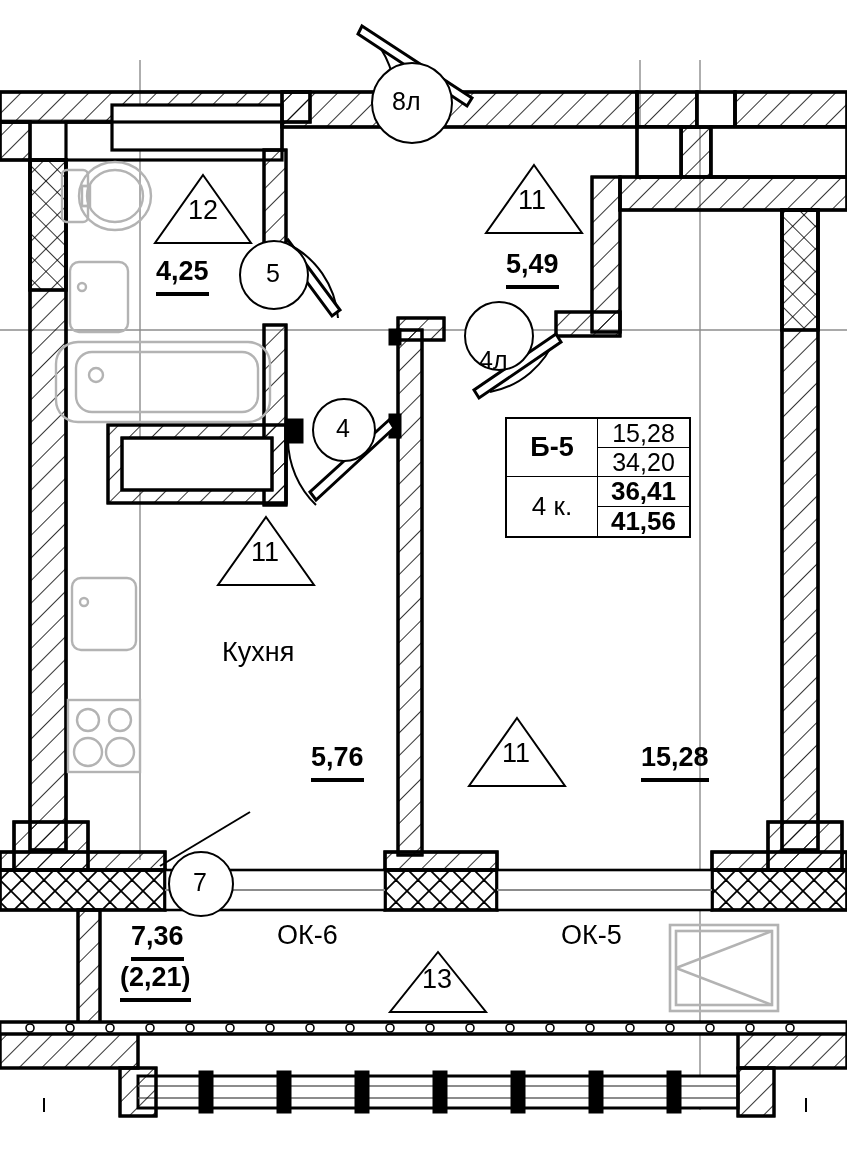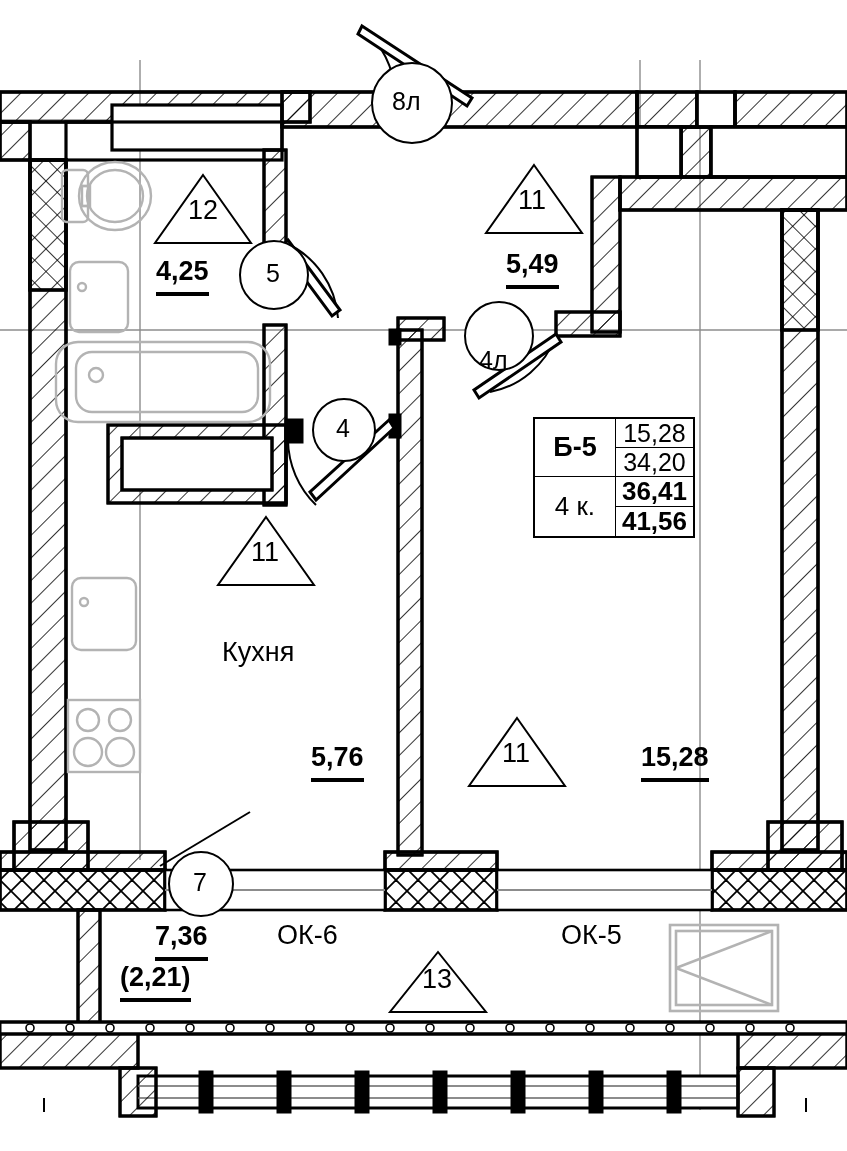--- a/index.html
+++ b/index.html
@@ -280,33 +280,33 @@
 <div class="lbl area" style="left:506px;top:250px;">5,49</div>
 
 <div class="lbl tri-num" style="left:251px;top:538px;">11</div>
 <div class="lbl roomname" style="left:222px;top:638px;">Кухня</div>
 <div class="lbl area" style="left:311px;top:743px;">5,76</div>
 
 <div class="lbl tri-num" style="left:502px;top:739px;">11</div>
 <div class="lbl area" style="left:641px;top:743px;">15,28</div>
 
 <div class="lbl tri-num" style="left:422px;top:965px;">13</div>
-<div class="lbl area" style="left:131px;top:922px;margin-left:24px;">7,36</div>
+<div class="lbl area" style="left:131px;top:922px;">7,36</div>
 <div class="lbl area" style="left:120px;top:963px;">(2,21)</div>
 
 <div class="lbl circ-num" style="left:392px;top:88px;">8л</div>
 <div class="lbl circ-num" style="left:479px;top:307px;margin-top:40px;">4л</div>
 <div class="lbl circ-num" style="left:266px;top:260px;">5</div>
 <div class="lbl circ-num" style="left:336px;top:415px;">4</div>
 <div class="lbl circ-num" style="left:193px;top:869px;">7</div>
 
 <div class="lbl wlabel" style="left:277px;top:921px;">ОК-6</div>
 <div class="lbl wlabel" style="left:561px;top:921px;">ОК-5</div>
 
-<table class="tbl" style="left:505px;top:417px;width:162px;margin-left:28px;">
+<table class="tbl" style="left:505px;top:417px;width:186px;">
   <tbody>
         <tr>
     <td class="code" rowspan="2">Б-5</td>
     <td>15,28</td>
   </tr>
   <tr>
     <td>34,20</td>
   </tr>
   <tr>
     <td class="rooms" rowspan="2">4 к.</td>

